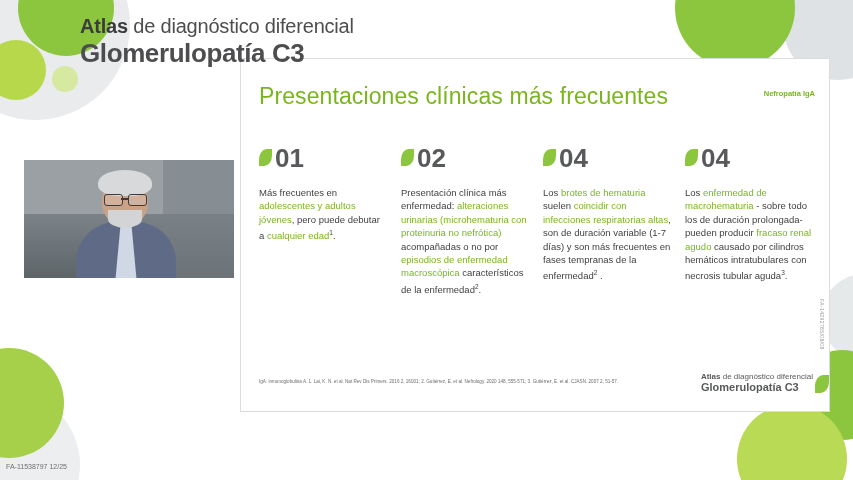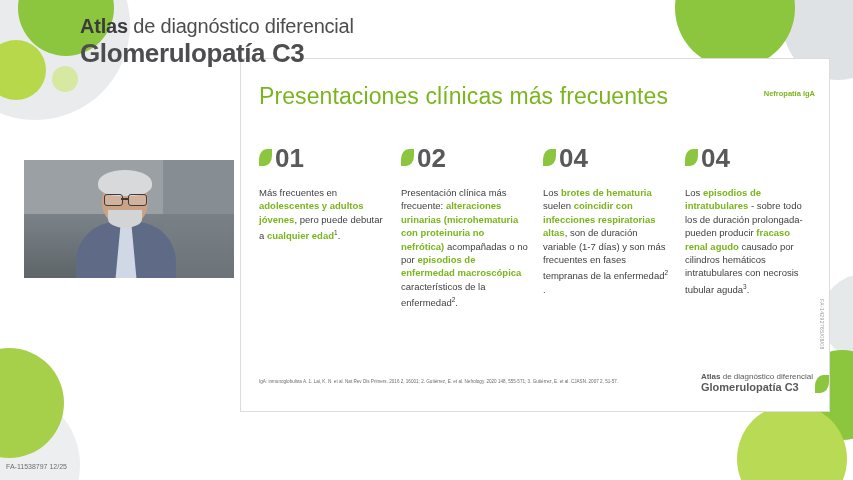--- a/index.html
+++ b/index.html
@@ -251,21 +251,21 @@
     line-height: 26px;
   }
   .body-txt {
     margin-top: 7px;
     font-size: 9.5px;
     line-height: 13.4px;
     color: #3f3f41;
   }
   .hl {
     color: #7ab51d;
-    font-weight: bold;
+    font-weight: normal;
     text-align: right;
   }
   sup {
     font-size: 6.5px;
     vertical-align: super;
   }
 
   
   .footnotes {
     position: absolute;
@@ -362,35 +362,35 @@
           <span class="leaf"></span>
           <span class="num">01</span>
         </div>
         <p class="body-txt"><span>Más frecuentes en </span><span class="hl">adolescentes y adultos jóvenes</span><span>, pero puede debutar a </span><span class="hl">cualquier edad</span><sup>1</sup><span>.</span></p>
       </div>
       <div class="col">
         <div class="num-row">
           <span class="leaf"></span>
           <span class="num">02</span>
         </div>
-        <p class="body-txt"><span>Presentación clínica más frecuente: </span><span class="hl">alteraciones urinarias (microhematuria con proteinuria no nefrótica)</span><span> acompañadas o no por </span><span class="hl">episodios de enfermedad macroscópica</span><span> característicos de la enfermedad</span><sup>2</sup><span>.</span></p>
+        <p class="body-txt"><span>Presentación clínica más enfermedad: </span><span class="hl">alteraciones urinarias (microhematuria con proteinuria no nefrótica)</span><span> acompañadas o no por </span><span class="hl">episodios de enfermedad macroscópica</span><span> característicos de la enfermedad</span><sup>2</sup><span>.</span></p>
       </div>
       <div class="col">
         <div class="num-row">
           <span class="leaf"></span>
           <span class="num">04</span>
         </div>
         <p class="body-txt"><span>Los </span><span class="hl">brotes de hematuria</span><span> suelen </span><span class="hl">coincidir con infecciones respiratorias altas</span><span>, son de duración variable (1-7 días) y son más frecuentes en fases tempranas de la enfermedad</span><sup>2</sup><span> .</span></p>
       </div>
       <div class="col">
         <div class="num-row">
           <span class="leaf"></span>
           <span class="num">04</span>
         </div>
-        <p class="body-txt"><span>Los </span><span class="hl">episodios de intratubulares</span><span> - sobre todo los de duración prolongada- pueden producir </span><span class="hl">fracaso renal agudo</span><span> causado por cilindros hemáticos intratubulares con necrosis tubular aguda</span><sup>3</sup><span>.</span></p>
+        <p class="body-txt"><span>Los </span><span class="hl">enfermedad de macrohematuria</span><span> - sobre todo los de duración prolongada- pueden producir </span><span class="hl">fracaso renal agudo</span><span> causado por cilindros hemáticos intratubulares con necrosis tubular aguda</span><sup>3</sup><span>.</span></p>
       </div>
     </div>
 
   <div class="footnotes">IgA: inmunoglobulina A.
 1. Lai, K. N. et al. Nat Rev Dis Primers. 2016 2, 16001; 2. Gutiérrez, E. et al. Nefrology. 2020 148, 555-571; 3. Gutiérrez, E. et al. CJASN. 2007 2, 51-57.</div>
 
   <div class="slide-logo">
     <div class="l1">
       <b>Atlas</b><span> de diagnóstico diferencial</span>
     </div>

